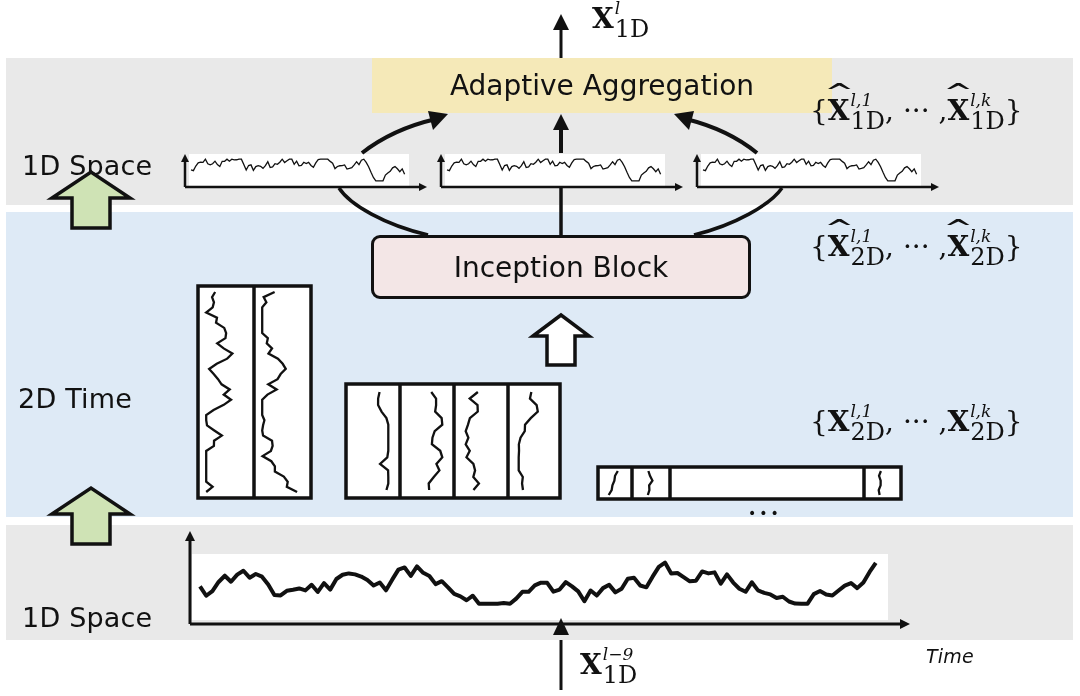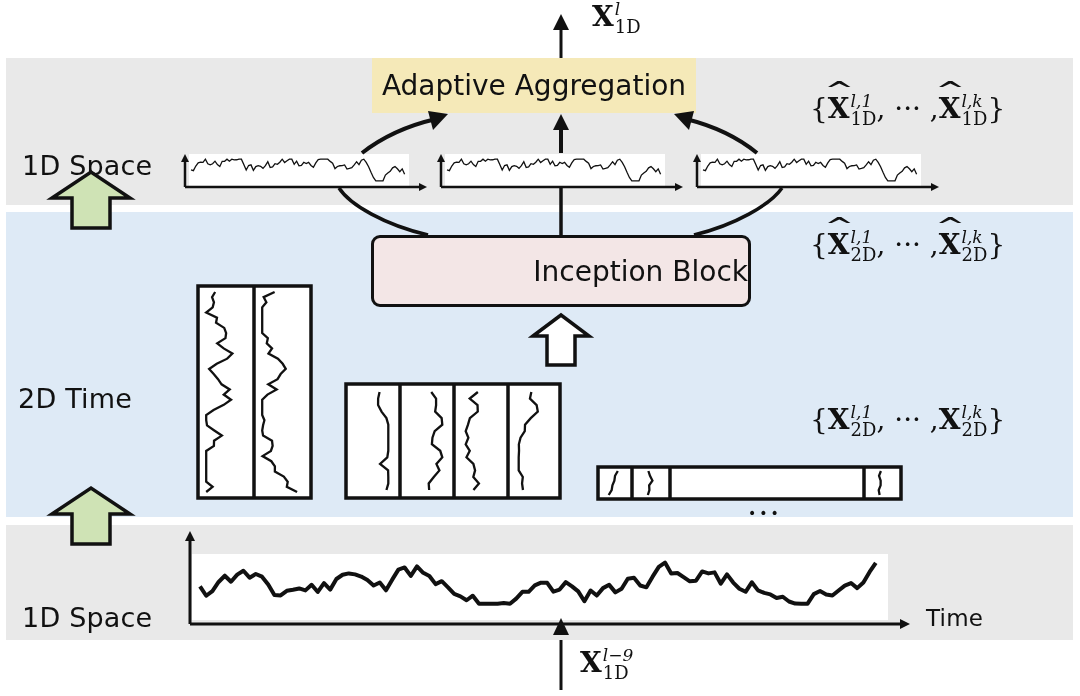--- a/index.html
+++ b/index.html
@@ -5,28 +5,28 @@
   html, body { margin: 0; padding: 0; background: #ffffff; }
   body { width: 1080px; height: 696px; position: relative; overflow: hidden;
          font-family: "DejaVu Sans", sans-serif; }
   .band { position: absolute; left: 6px; width: 1067px; }
   .band.gray { background: #e9e9e9; }
   .band.blue { background: #deeaf6; }
   .label { position: absolute; font-family: "DejaVu Sans", sans-serif; font-size: 27px;
            color: #111; font-weight: 500; letter-spacing: 0.2px; white-space: nowrap; margin-top: 32px; }
   .box { position: absolute; display: flex; align-items: center; justify-content: center;
          font-family: "DejaVu Sans", sans-serif; font-size: 28px; color: #111; }
-  .agg { left: 372px; top: 58px; width: 324px; height: 55px; background: #f5e9b8; }
-  .incep { left: 371px; top: 235px; width: 380px; height: 72px; background: #f3e6e6;
-           border: 3px solid #111; border-radius: 9px; box-sizing: border-box; justify-content: flex-end; }
+  .agg { left: 372px; top: 58px; width: 460px; height: 55px; background: #f5e9b8; }
+  .incep { left: 371px; top: 235px; width: 380px; height: 64px; background: #f3e6e6;
+           border: 3px solid #111; border-radius: 9px; box-sizing: border-box; }
   .math { position: absolute; font-family: "DejaVu Serif", serif; color: #111; white-space: nowrap; font-size: 28px; }
   .math b { font-weight: bold; }
   .mstack { display: inline-flex; flex-direction: column; vertical-align: middle; line-height: 1.0; margin-left: 1px; }
   .mstack .s1 { font-size: 17px; font-style: italic; }
-  .mstack .s2 { font-size: 18px; }
+  .mstack .s2 { font-size: 24px; }
   .hat { position: relative; display: inline-block; }
   .hat::before { content: "^"; position: absolute; top: -16px; left: 2px; font-size: 22px; transform: scaleX(1.6); }
   svg { position: absolute; left: 0; top: 0; }
 </style>
 </head>
 <body>
 
 <div class="band gray" style="top:58px;height:147px;"></div>
 <div class="band blue" style="top:212px;height:305px;"></div>
 <div class="band gray" style="top:525px;height:115px;"></div>
@@ -137,21 +137,21 @@
         <polyline points="200,586.4476337448559 206.2,595.7494813100137 212.4,591.0940715020577 218.6,581.9878343621399 224.8,575.7365826474622 231,581.704771090535 237.2,574.6858667695474 243.4,570.7171639231824 249.6,577.6723765432099 255.8,573.9653420781893 262,576.6981695816187 268.2,584.58716563786 274.4,594.999871399177 280.6,595.4365440672153 286.8,590.7894161522634 293,589.7130658436214 299.2,588.439231824417 305.4,590.3694058641976 311.6,584.7785365226338 317.8,591.963177297668 324,583.1674125514403 330.20000000000005,589.6198945473251 336.4,579.0153249314129 342.6,574.7737139917696 348.8,573.4107510288065 355,574.352619170096 361.20000000000005,576.528587962963 367.4,580.0747170781893 373.6,585.4820044581619 379.8,582.5223122427983 386,590.2854038065843 392.20000000000005,579.6604252400549 398.4,569.5951646090535 404.6,567.4664223251029 410.8,575.8948259602195 417,566.3374228395062 423.20000000000005,572.7913837448559 429.4,575.9421510631001 435.6,584.0893647119342 441.8,581.1838991769547 448,587.3093449931413 454.20000000000005,593.9412680041153 460.40000000000003,596.3175797325102 466.6,600.2533521947873 472.8,595.7334104938271 479,603.7 485.2,603.7 491.40000000000003,603.7 497.6,603.7 503.8,603.0967035322359 510,603.7 516.2,598.6021990740741 522.4000000000001,591.816173696845 528.6,591.8545267489712 534.8,585.4366512345679 541,582.6368784293553 547.2,582.8104038065843 553.4000000000001,591.6303240740741 559.6,589.5691186556927 565.8,582.1579089506173 572,586.3568287037037 578.2,591.3698388203018 584.4000000000001,601.2373199588477 590.6,590.5397762345679 596.8,595.5459833676268 603,588.1389146090535 609.2,584.8527777777778 615.4000000000001,592.3544967421125 621.6,588.7029706790123 627.8,578.7194444444444 634,577.802323388203 640.2,585.519765946502 646.4000000000001,587.3133873456791 652.6,576.646407750343 658.8,566.9295781893004 665,562.5582175925927 671.2,573.3936942729767 677.4000000000001,573.0226851851852 683.6,577.1275462962963 689.8,581.3011274005487 696,580.6393647119341 702.2,571.4449845679012 708.4000000000001,573.3756515775034 714.6,572.3698945473251 720.8000000000001,583.6841435185186 727,574.3742112482853 733.2,582.5545524691358 739.4,588.7686342592592 745.6,591.8037508573389 751.8000000000001,582.283616255144 758,590.3720679012346 764.2,592.9212148491084 770.4,594.3973636831275 776.6,597.9180555555556 782.8000000000001,596.7335476680385 789,601.4860725308642 795.2,603.5802083333333 801.4,603.7 807.6,603.7 813.8000000000001,594.0921167695474 820,591.030576989026 826.2,594.5094650205762 832.4,595.507433127572 838.6,590.4691829561043 844.8000000000001,585.5647247942387 851,583.0597479423868 857.2,588.1304355281208 863.4,582.4560570987654 869.6,571.9226723251029 875.8000000000001,562.7712791495198" fill="none" stroke="#111" stroke-width="4" stroke-linejoin="round"></polyline>
       </g>
     </g>
 
   <g>
     <line x1="561" y1="690" x2="561" y2="640" stroke="#111" stroke-width="3"></line>
     <path d="M553,635 L561,618 L569,635 z" fill="#111"></path>
   </g>
 </svg>
 
-<div class="label" style="left:926px;top:573px;font-size:23px;">Time</div>
+<div class="label" style="left:926px;top:613px;font-size:19px;font-style:italic;">Time</div>
 
 <div class="label" style="left:748px;top:473px;font-size:14px;letter-spacing:3px;">•••</div>
 
 <div class="math" style="left:592px;top:0px;">
   <b>X</b><span class="mstack">
       <span class="s1">l</span>
       <span class="s2">1D</span>
     </span>
 </div>
 <div class="math" style="left:580px;top:646px;">

